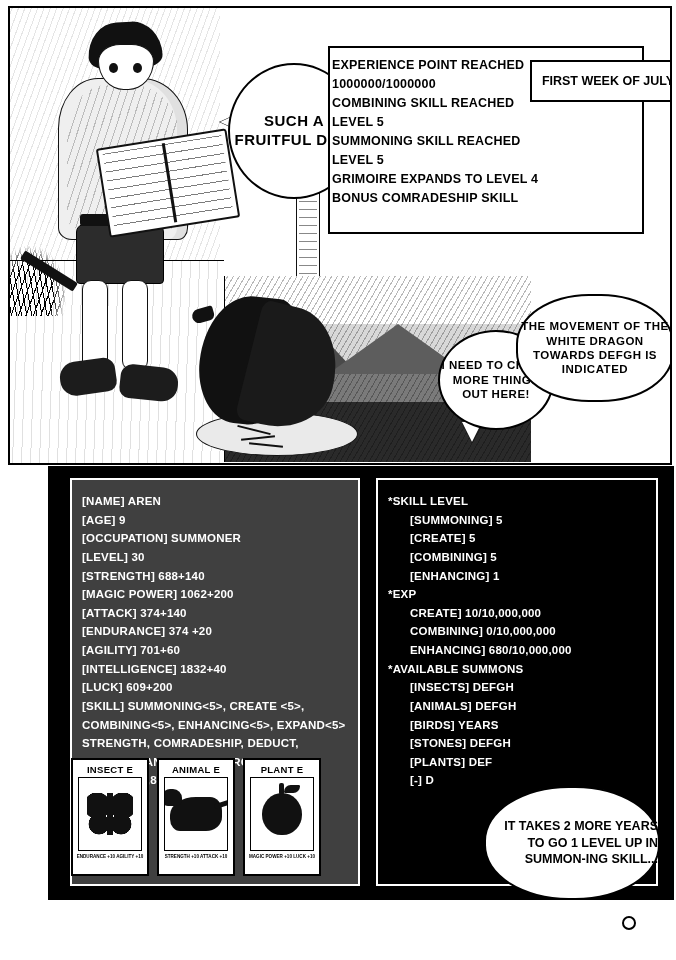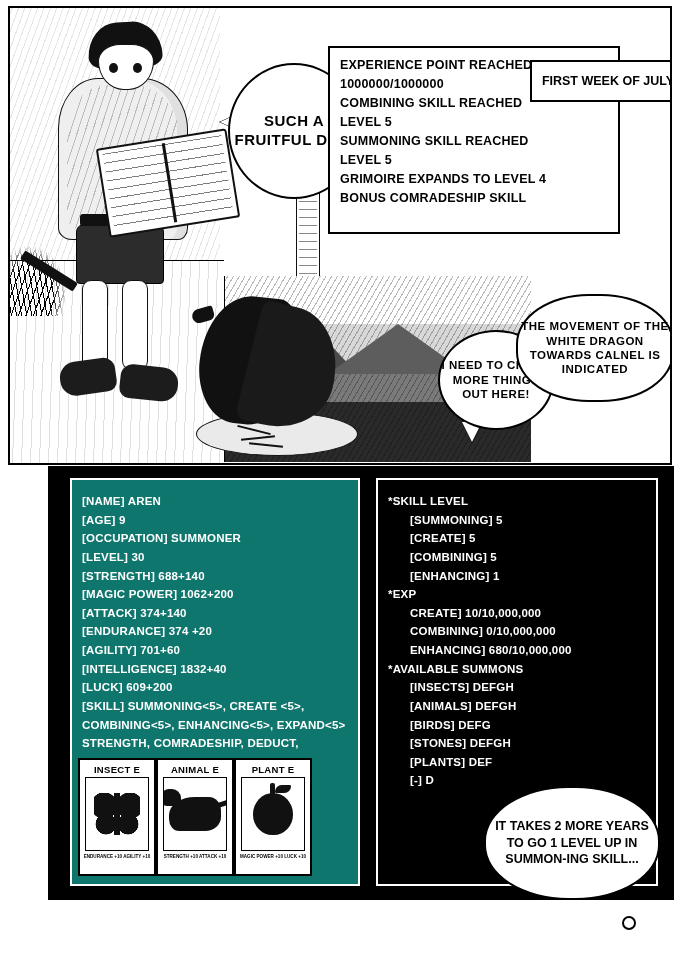--- a/index.html
+++ b/index.html
@@ -95,38 +95,38 @@
   .bub-fruitful{left:218px;top:55px;width:128px;height:132px;font-size:15px;}
   .bub-check{left:428px;top:322px;width:112px;height:96px;font-size:11.5px;}
   .bub-white-dragon{left:506px;top:286px;width:154px;height:104px;font-size:11.5px;border-radius:46%;}
   .tail{position:absolute;width:0;height:0;}
   .tail-fruitful{left:210px;top:104px;border-top:10px solid transparent;border-bottom:10px solid transparent;border-right:22px solid #fff;
     filter:drop-shadow(-1px 0 0 #000);}
   .tail-check{left:452px;top:414px;border-left:10px solid transparent;border-right:10px solid transparent;border-top:20px solid #fff;
     filter:drop-shadow(0 1px 0 #000);}
 
   
-  .status-box{position:absolute;left:318px;top:38px;width:292px;min-height:188px;background:#fff;
-    border:2px solid #000;padding:8px 10px;box-sizing:border-box;}
+  .status-box{position:absolute;left:318px;top:38px;width:316px;min-height:188px;background:#fff;
+    border:2px solid #000;padding:8px 2px;box-sizing:border-box;}
   .status-box .line{font-size:12.5px;font-weight:700;line-height:1.52;letter-spacing:.2px;}
   .week-box{position:absolute;left:520px;top:52px;width:152px;height:38px;background:#fff;border:2px solid #000;
     display:flex;align-items:center;justify-content:center;font-size:12.5px;font-weight:700;}
 
   
   .panel-bottom{position:absolute;left:48px;top:466px;width:622px;height:430px;
     background:#000;border:2px solid #000;}
-  .stat-left{position:absolute;left:20px;top:10px;width:290px;height:408px;background:#0f766e;
+  .stat-left{position:absolute;left:20px;top:10px;width:290px;height:408px;background:#404040;
     border:2px solid #fff;box-sizing:border-box;padding:12px 10px;}
   .stat-right{position:absolute;left:326px;top:10px;width:282px;height:408px;background:#000;
     border:2px solid #fff;box-sizing:border-box;padding:12px 10px;}
   .stat-line{color:#fff;font-size:11.5px;font-weight:700;line-height:1.62;letter-spacing:.2px;}
   .indent-1{padding-left:22px;}
 
   
-  .cards{position:absolute;left:78px;top:758px;width:340px;height:132px;display:flex;}
+  .cards{position:absolute;left:71px;top:758px;width:340px;height:132px;display:flex;gap:8px;}
   .card{width:78px;height:118px;background:#fff;border:2px solid #000;box-sizing:border-box;
     display:flex;flex-direction:column;align-items:center;}
   .card-title{font-size:9.5px;font-weight:700;padding:4px 0 2px;letter-spacing:.3px;}
   .card-art{width:62px;height:72px;border:1px solid #000;display:flex;align-items:center;justify-content:center;
     background:#fff;position:relative;overflow:hidden;}
   .card-foot{font-size:4.6px;font-weight:700;text-align:center;padding:3px 2px 0;line-height:1.15;}
   .counts{position:absolute;left:72px;top:884px;width:340px;display:flex;gap:8px;}
   .count{width:78px;text-align:center;font-size:13px;font-weight:700;}
 
   
@@ -141,21 +141,21 @@
   .sil-bird{width:40px;height:50px;background:#111;border-radius:20px 20px 14px 14px/26px 26px 22px 22px;position:relative;}
   .sil-bird:before{content:"";position:absolute;left:8px;top:-7px;width:24px;height:16px;background:#111;border-radius:12px 12px 6px 6px;}
   .sil-bird:after{content:"";position:absolute;left:-4px;top:42px;width:48px;height:6px;background:#111;border-radius:3px;}
   .sil-fruit{width:40px;height:42px;background:#111;border-radius:50% 50% 48% 48%;position:relative;}
   .sil-fruit:before{content:"";position:absolute;left:17px;top:-10px;width:5px;height:12px;background:#111;border-radius:2px;}
   .sil-fruit:after{content:"";position:absolute;left:22px;top:-8px;width:16px;height:8px;background:#111;border-radius:10px 2px 10px 2px;}
 
   
   .bub-bottom{position:absolute;left:484px;top:786px;width:172px;height:110px;background:#fff;
     border:2px solid #000;border-radius:48%;display:flex;align-items:center;justify-content:center;
-    text-align:center;font-size:12.5px;font-weight:700;line-height:1.35;}
+    text-align:right;font-size:12.5px;font-weight:700;line-height:1.35;}
   .dot-small{position:absolute;left:622px;top:916px;width:10px;height:10px;border:2px solid #000;border-radius:50%;}
 </style>
 </head>
 <body>
 
 <div class="page">
 
   <div class="panel-top">
     <div class="art-bg"></div>
     <div class="hatch-left"></div>
@@ -191,21 +191,21 @@
     <div class="bird-body"></div>
     <div class="bird-wing"></div>
     <div class="bird-beak"></div>
 
     <div class="tail tail-fruitful"></div>
     <div class="bubble bub-fruitful">SUCH A FRUITFUL DAY!</div>
 
     <div class="tail tail-check"></div>
     <div class="bubble bub-check">I NEED TO CHECK MORE THINGS OUT HERE!</div>
 
-    <div class="bubble bub-white-dragon">THE MOVEMENT OF THE WHITE DRAGON TOWARDS CALNEL IS INDICATED</div>
+    <div class="bubble bub-white-dragon">THE MOVEMENT OF THE WHITE DRAGON TOWARDS DEFGH IS INDICATED</div>
 
     <div class="status-box">
       <div class="line">EXPERIENCE POINT REACHED</div>
       <div class="line">1000000/1000000</div>
       <div class="line">COMBINING SKILL REACHED</div>
       <div class="line">LEVEL 5</div>
       <div class="line">SUMMONING SKILL REACHED</div>
       <div class="line">LEVEL 5</div>
       <div class="line">GRIMOIRE EXPANDS TO LEVEL 4</div>
       <div class="line">BONUS COMRADESHIP SKILL</div>
@@ -241,21 +241,21 @@
       <div class="stat-line indent-1">[CREATE] 5</div>
       <div class="stat-line indent-1">[COMBINING] 5</div>
       <div class="stat-line indent-1">[ENHANCING] 1</div>
       <div class="stat-line">*EXP</div>
       <div class="stat-line indent-1">CREATE] 10/10,000,000</div>
       <div class="stat-line indent-1">COMBINING] 0/10,000,000</div>
       <div class="stat-line indent-1">ENHANCING] 680/10,000,000</div>
       <div class="stat-line">*AVAILABLE SUMMONS</div>
       <div class="stat-line indent-1">[INSECTS] DEFGH</div>
       <div class="stat-line indent-1">[ANIMALS] DEFGH</div>
-      <div class="stat-line indent-1">[BIRDS] DEFG</div>
+      <div class="stat-line indent-1">[BIRDS] YEARS</div>
       <div class="stat-line indent-1">[STONES] DEFGH</div>
       <div class="stat-line indent-1">[PLANTS] DEF</div>
       <div class="stat-line indent-1">[-] D</div>
     </div>
   </div>
 
   <div class="cards">
     <div class="card">
       <div class="card-title">INSECT E</div>
       <div class="card-art">

